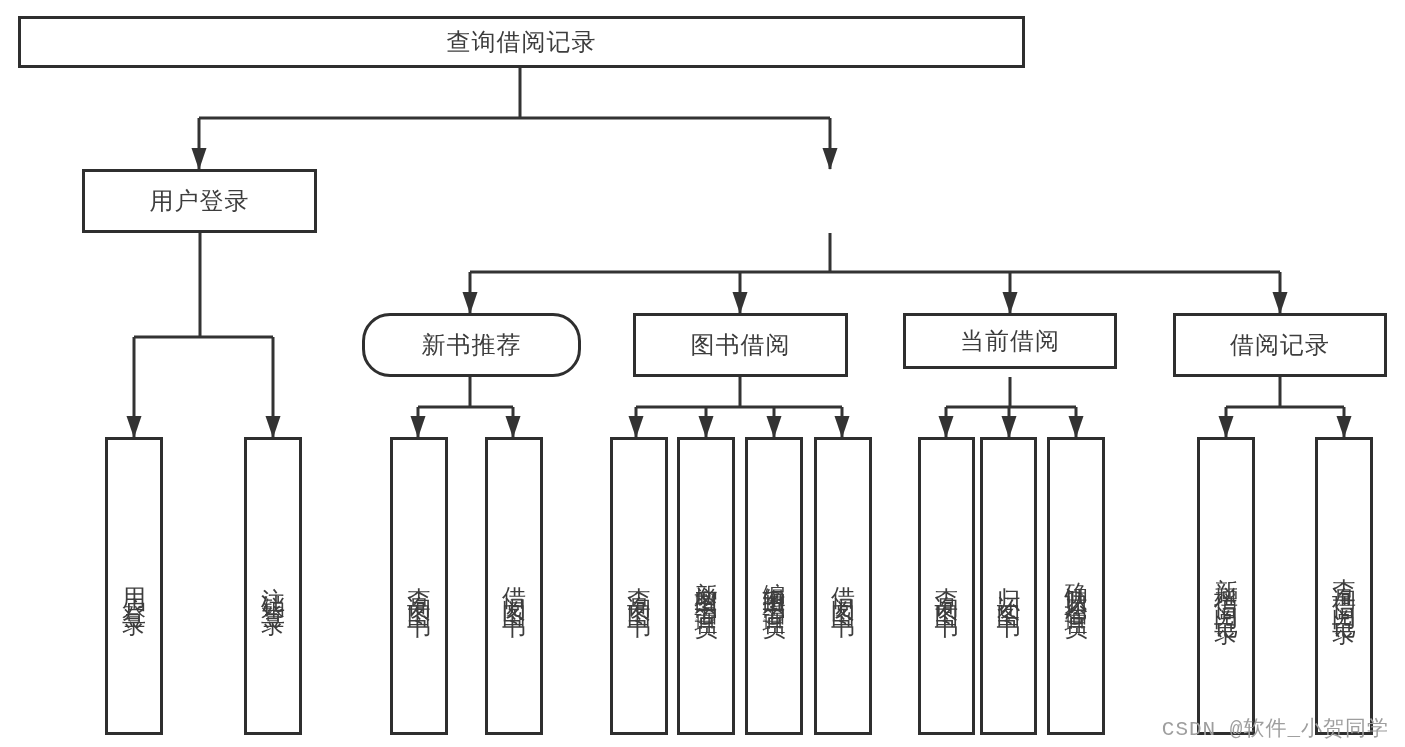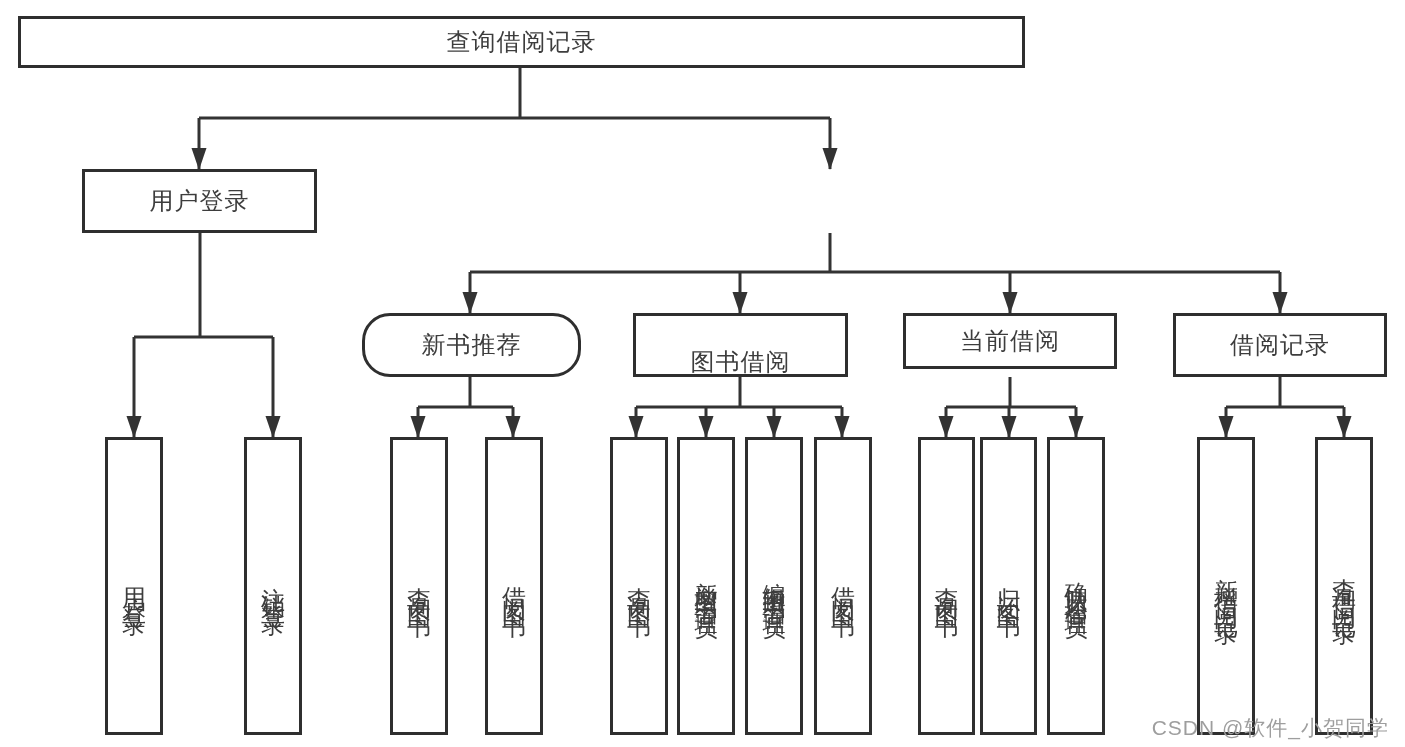--- a/index.html
+++ b/index.html
@@ -47,20 +47,21 @@
     font-size: 23px;
   }
   .watermark {
     position: absolute;
     top: 714px;
     right: 16px;
     color: #9e9e9e;
     font-size: 21px;
     letter-spacing: 1px;
     white-space: nowrap;
+    font-family: Liberation Mono, monospace;
   }
 </style>
 </head>
 <body>
 
 <div class="stage">
 
   <svg class="wires" width="1405" height="747" viewBox="0 0 1405 747">
     <defs>
       <marker id="arrow" markerUnits="userSpaceOnUse" markerWidth="22" markerHeight="16" refX="21" refY="7.5" orient="auto">
@@ -102,21 +103,21 @@
     <span>查询借阅记录</span>
   </div>
 
   <div class="box" style="left:82px; top:169px; width:235px; height:64px;">
     <span>用户登录</span>
   </div>
 
   <div class="box" style="left:362px; top:313px; width:219px; height:64px;border-radius:28px;">
     <span>新书推荐</span>
   </div>
-  <div class="box" style="left:633px; top:313px; width:215px; height:64px;align-items:flex-end;">
+  <div class="box" style="left:633px; top:313px; width:215px; height:64px;">
     <span>图书借阅</span>
   </div>
   <div class="box" style="left:903px; top:313px; width:214px; height:56px;">
     <span>当前借阅</span>
   </div>
   <div class="box" style="left:1173px; top:313px; width:214px; height:64px;">
     <span>借阅记录</span>
   </div>
 
   <div class="box v" style="left:105px; top:437px; width:58px; height:298px;">

